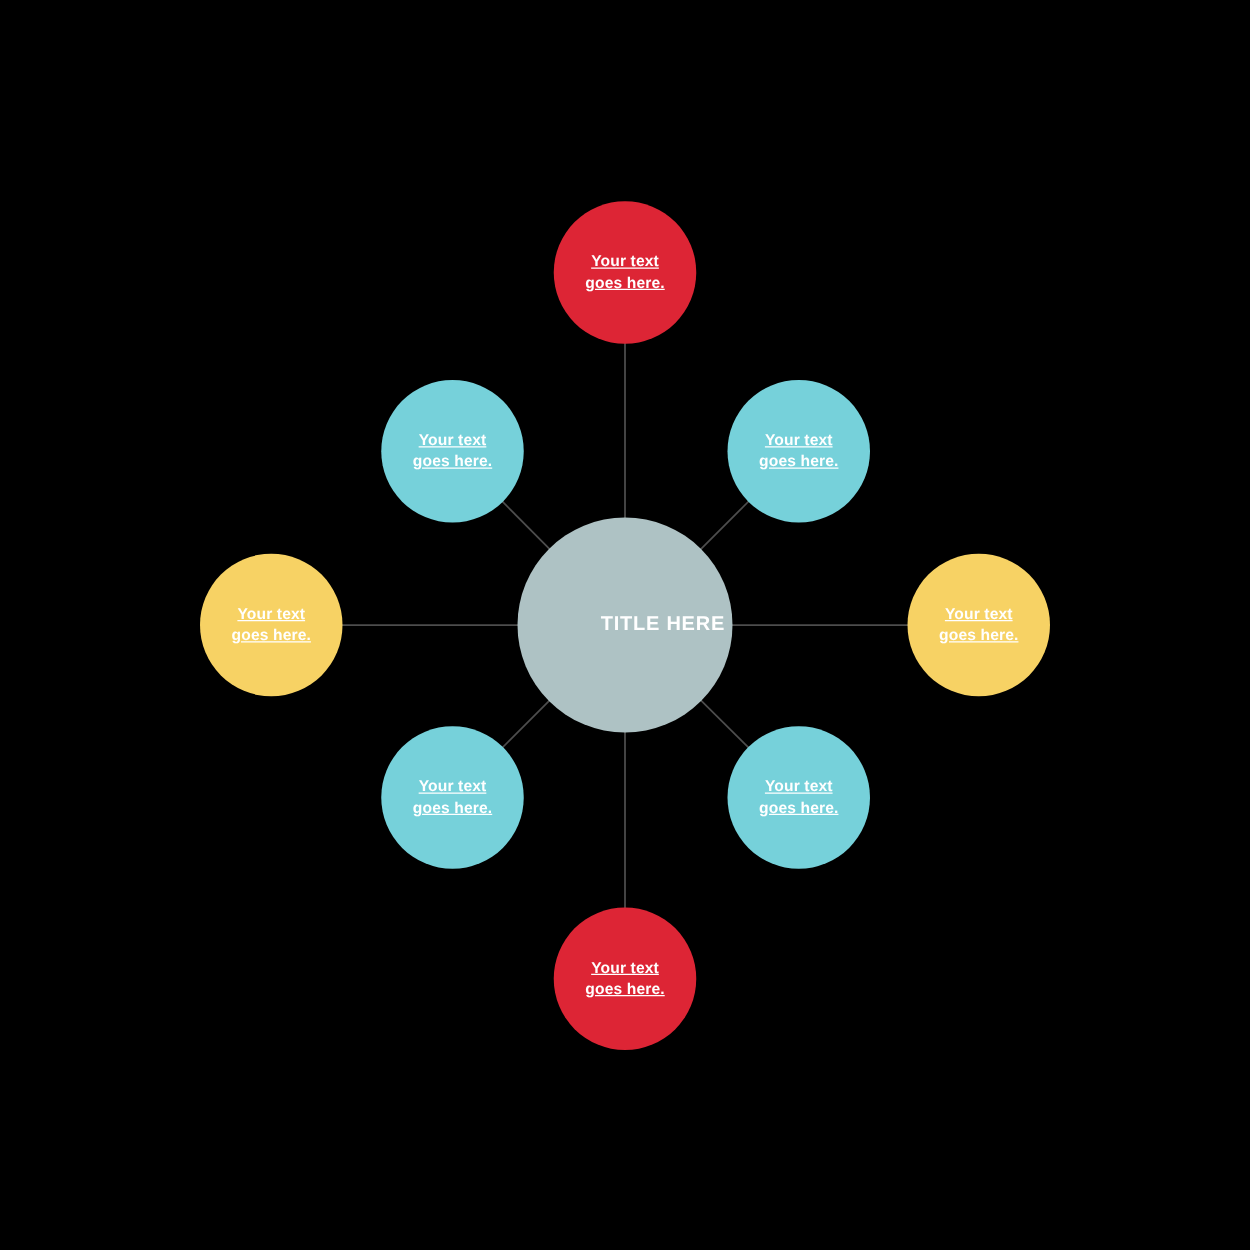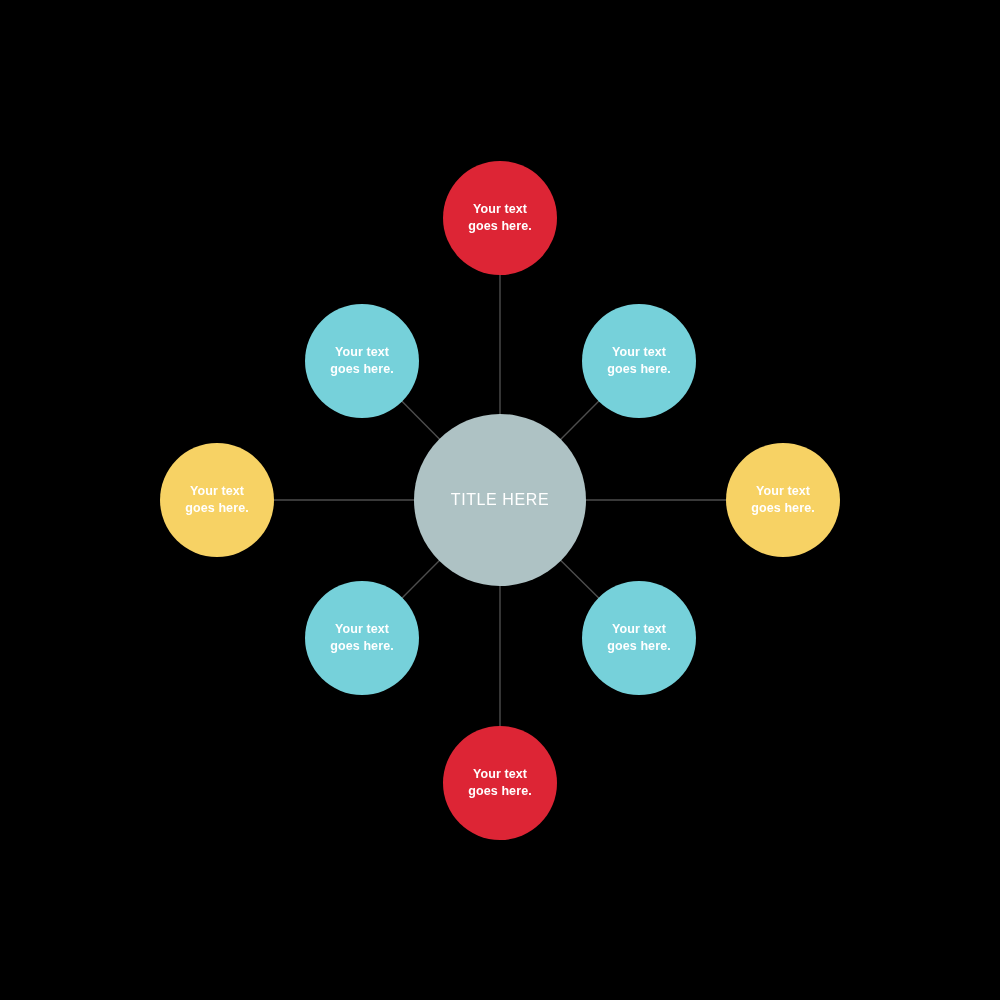--- a/index.html
+++ b/index.html
@@ -31,30 +31,32 @@
     border-radius: 50%;
     display: flex;
     align-items: center;
     justify-content: center;
     text-align: center;
     box-sizing: border-box;
   }
   .node-hub {
     color: #ffffff;
     font-size: 16px;
-    font-weight: 400;
+    font-weight: 700;
     letter-spacing: 0.6px;
     line-height: 20px;
+    justify-content: flex-end;
   }
   .node-satellite {
     color: #ffffff;
     font-size: 12.5px;
     font-weight: bold;
     line-height: 17px;
     letter-spacing: 0.1px;
+    text-decoration: underline;
   }
   .node-label {
     display: block;
     white-space: pre-line;
     padding: 0 6px;
   }
 </style>
 </head>
 <body>
 

